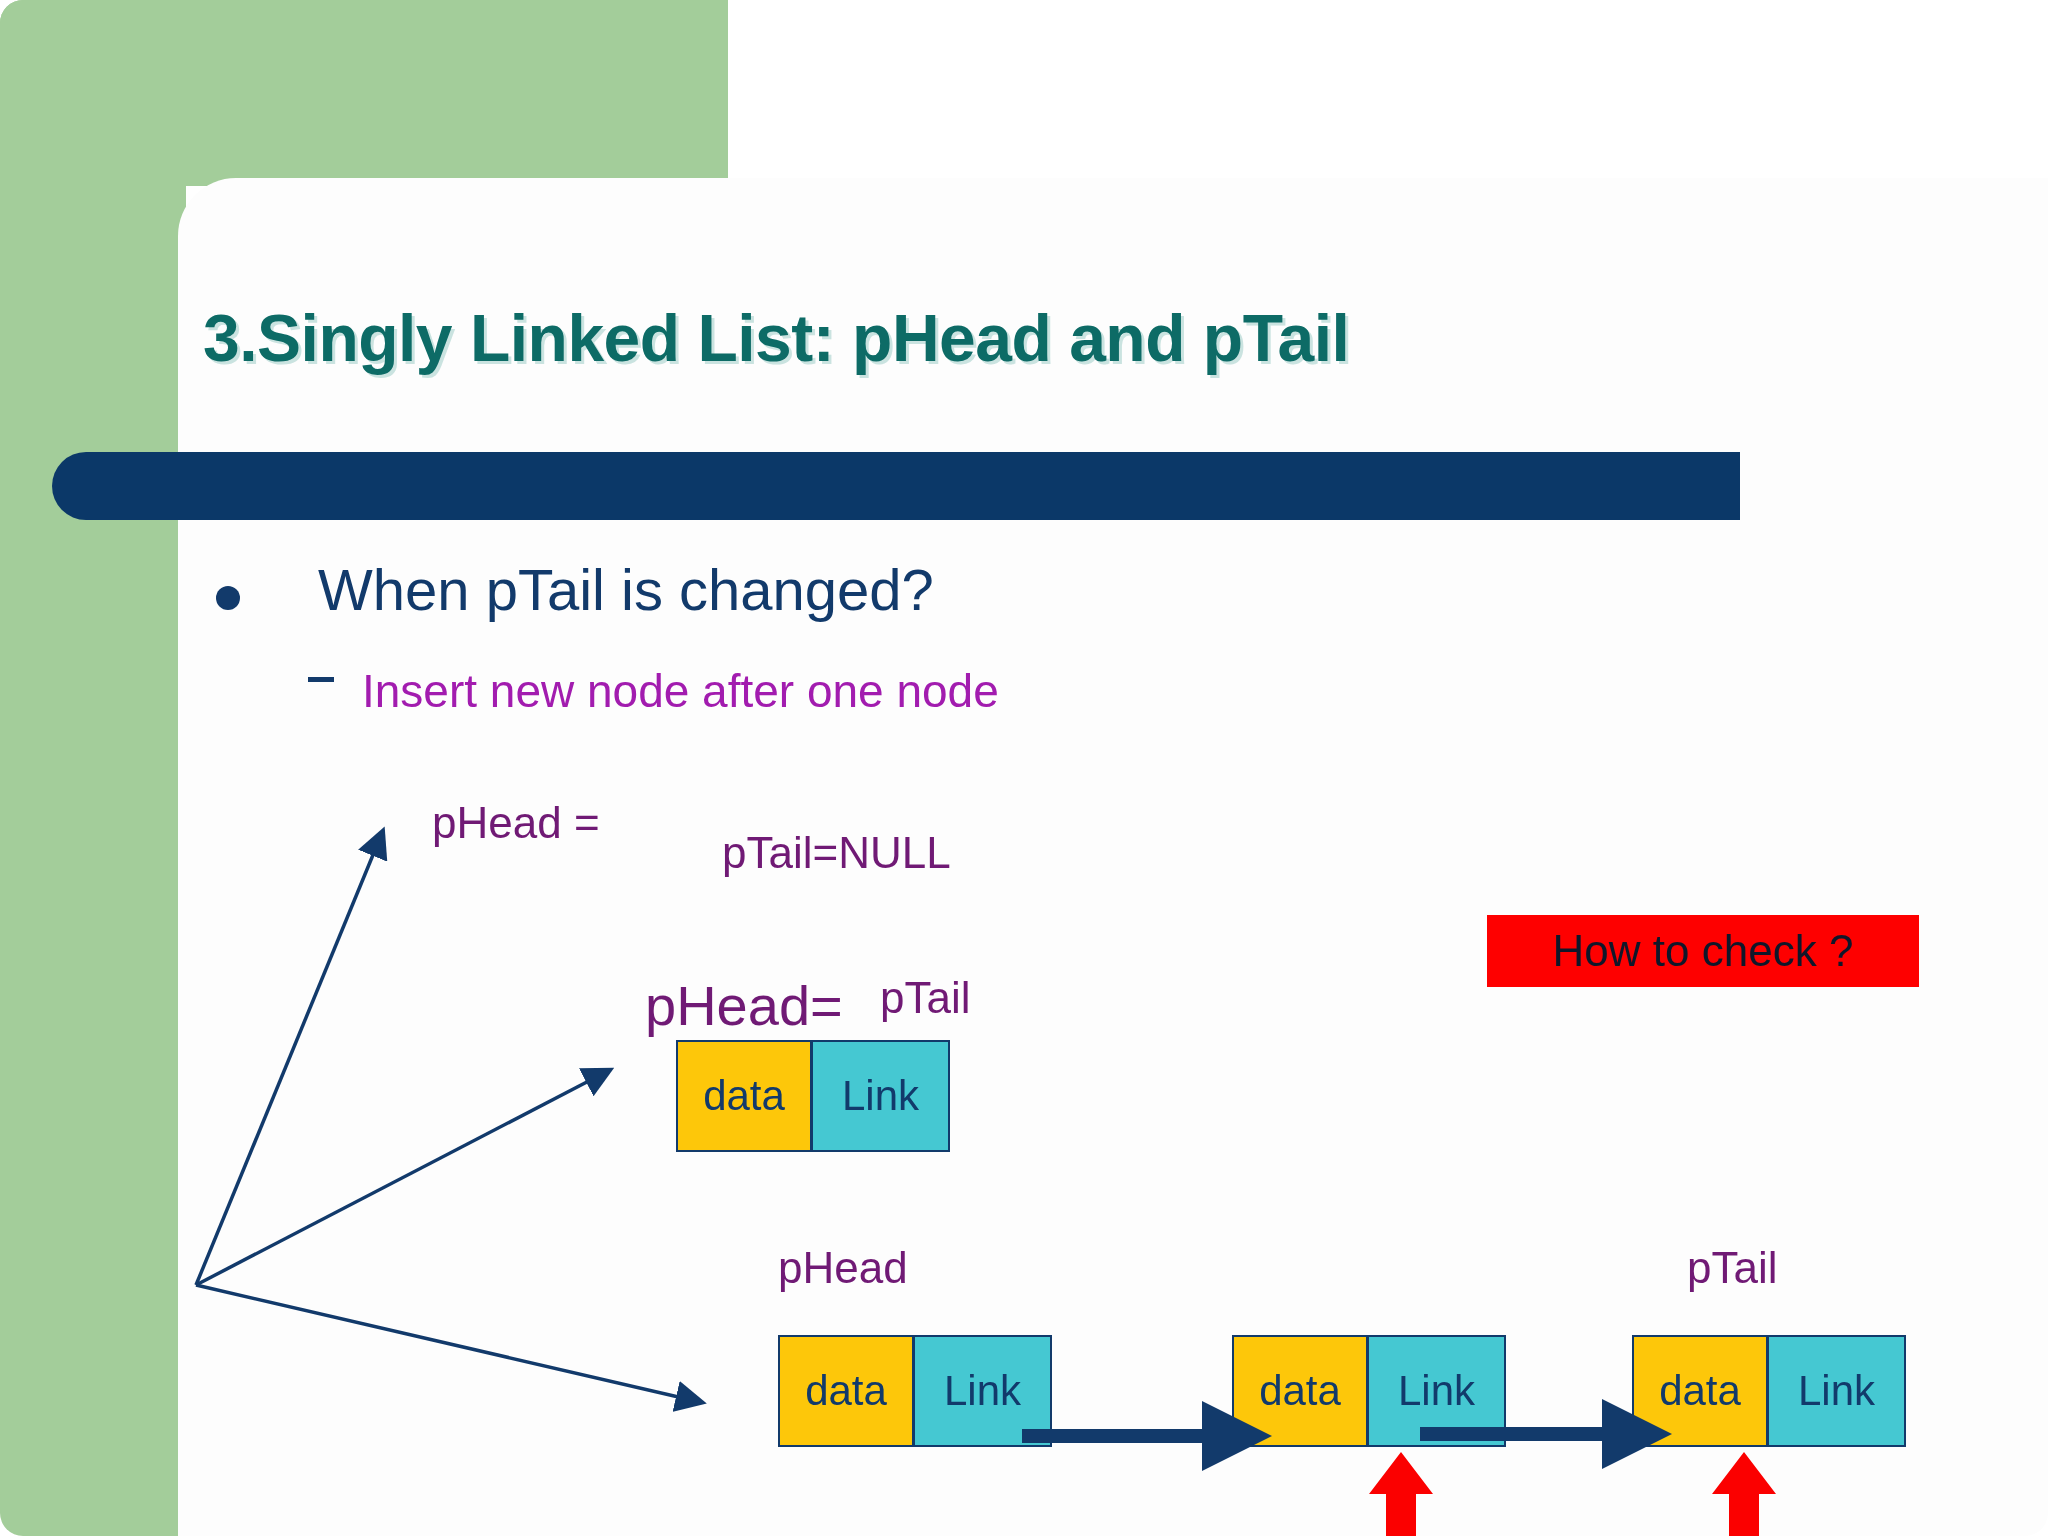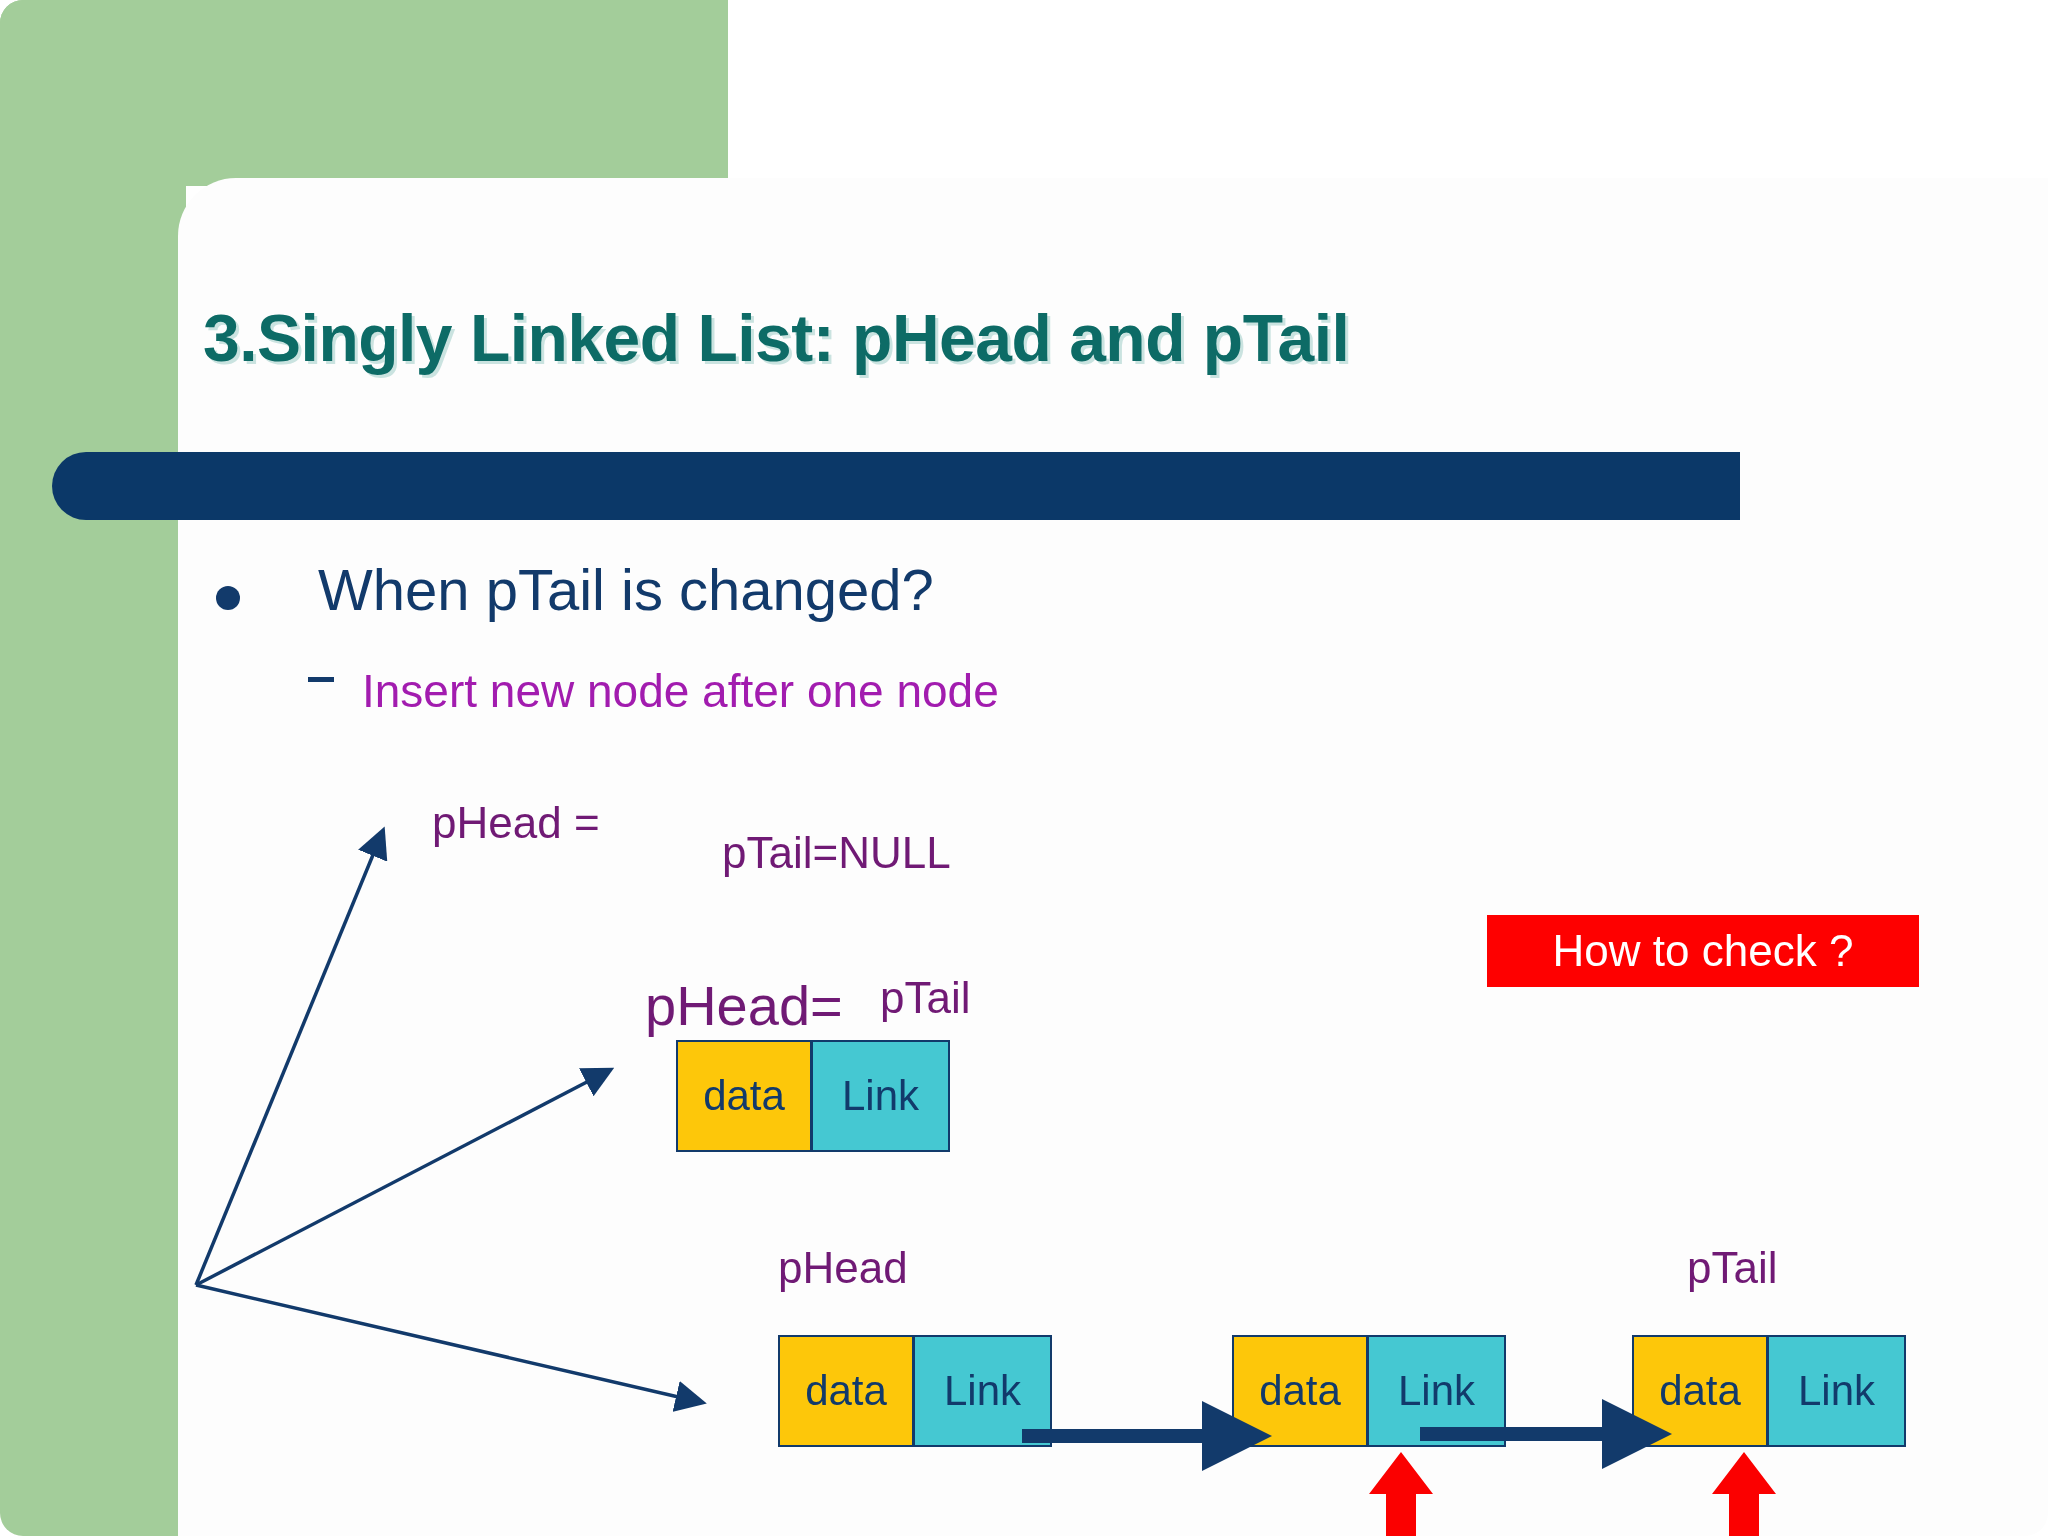--- a/index.html
+++ b/index.html
@@ -125,21 +125,21 @@
     left: 1487px;
     top: 915px;
     width: 432px;
     height: 72px;
     background: #fe0000;
     display: flex;
     align-items: center;
     justify-content: center;
   }
   .red-box span {
-    color: #ffffff;
+    color: #0f172a;
     font-size: 44px;
     white-space: nowrap;
   }
 
   
   .node {
     position: absolute;
     display: flex;
     height: 112px;
   }

